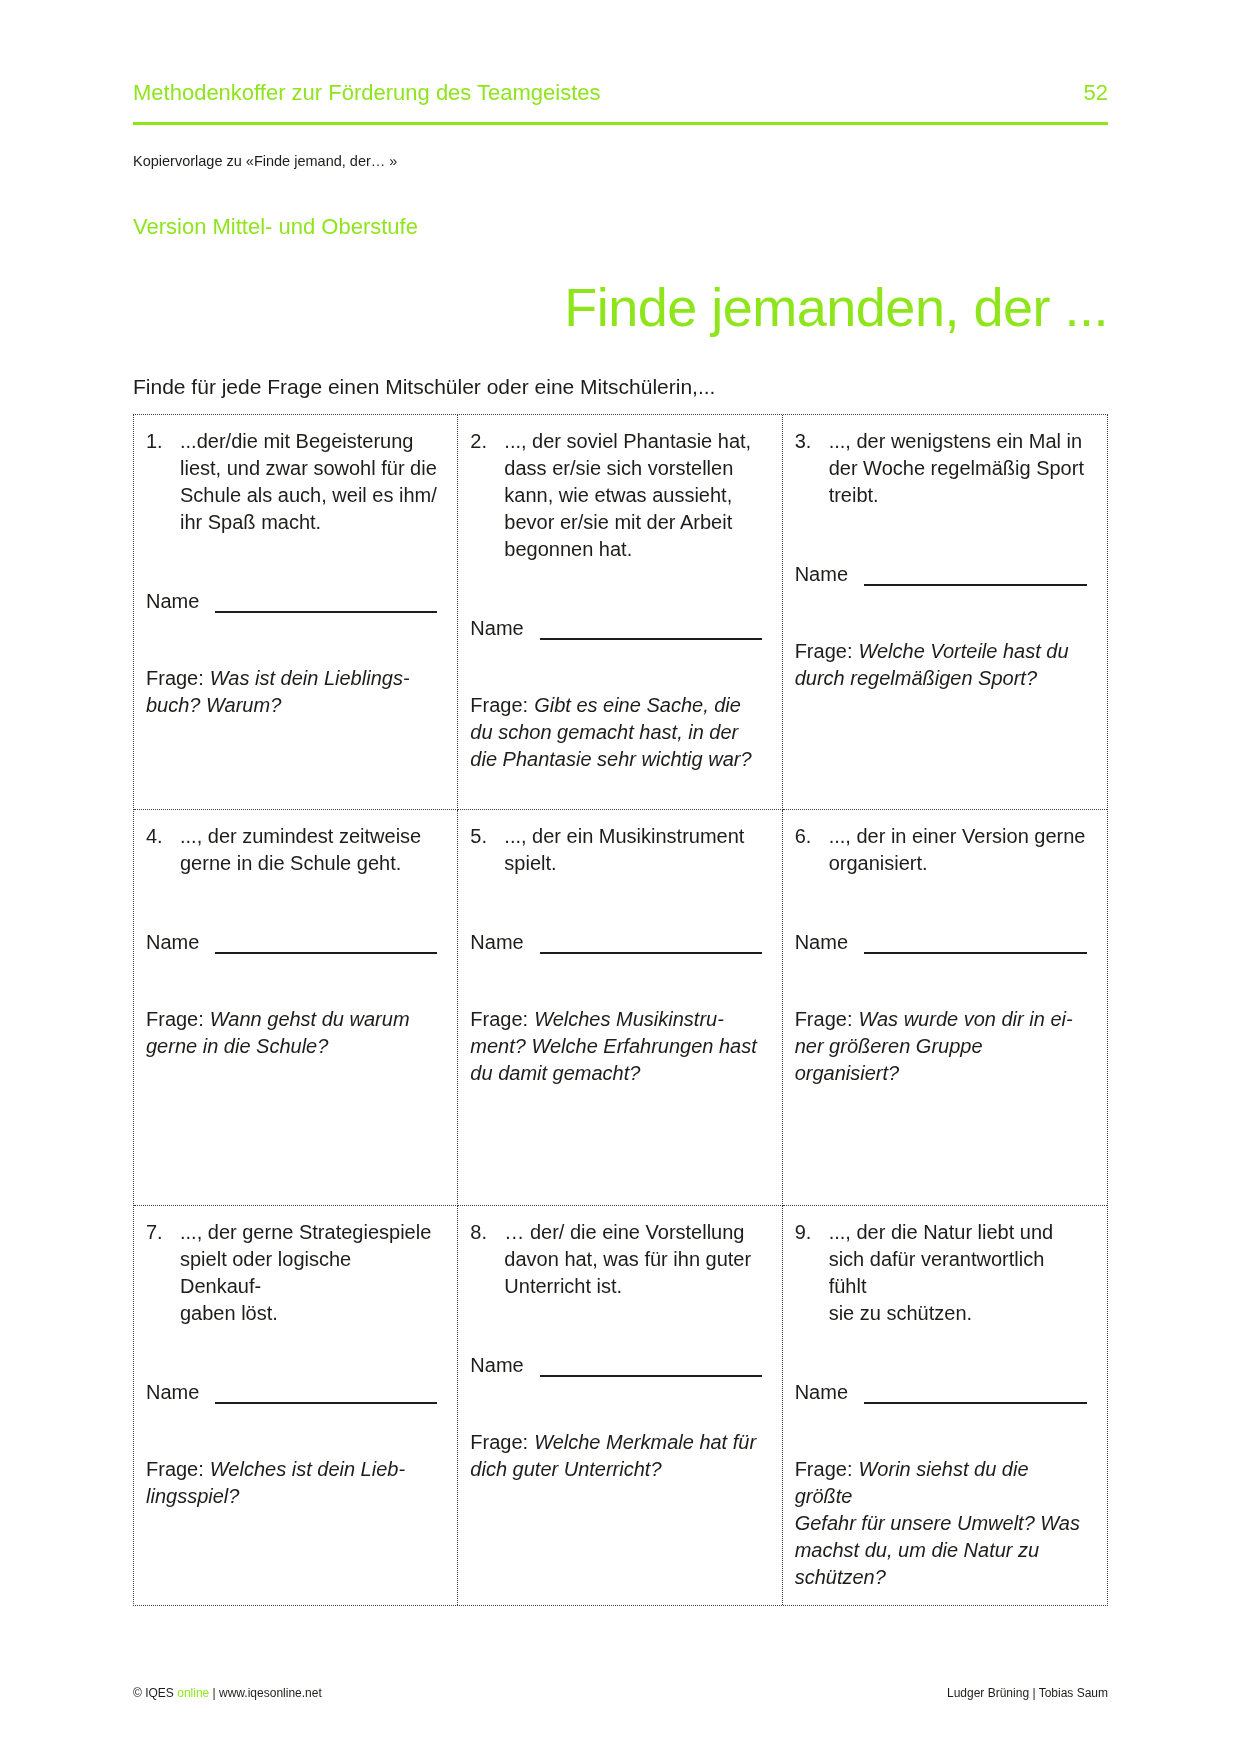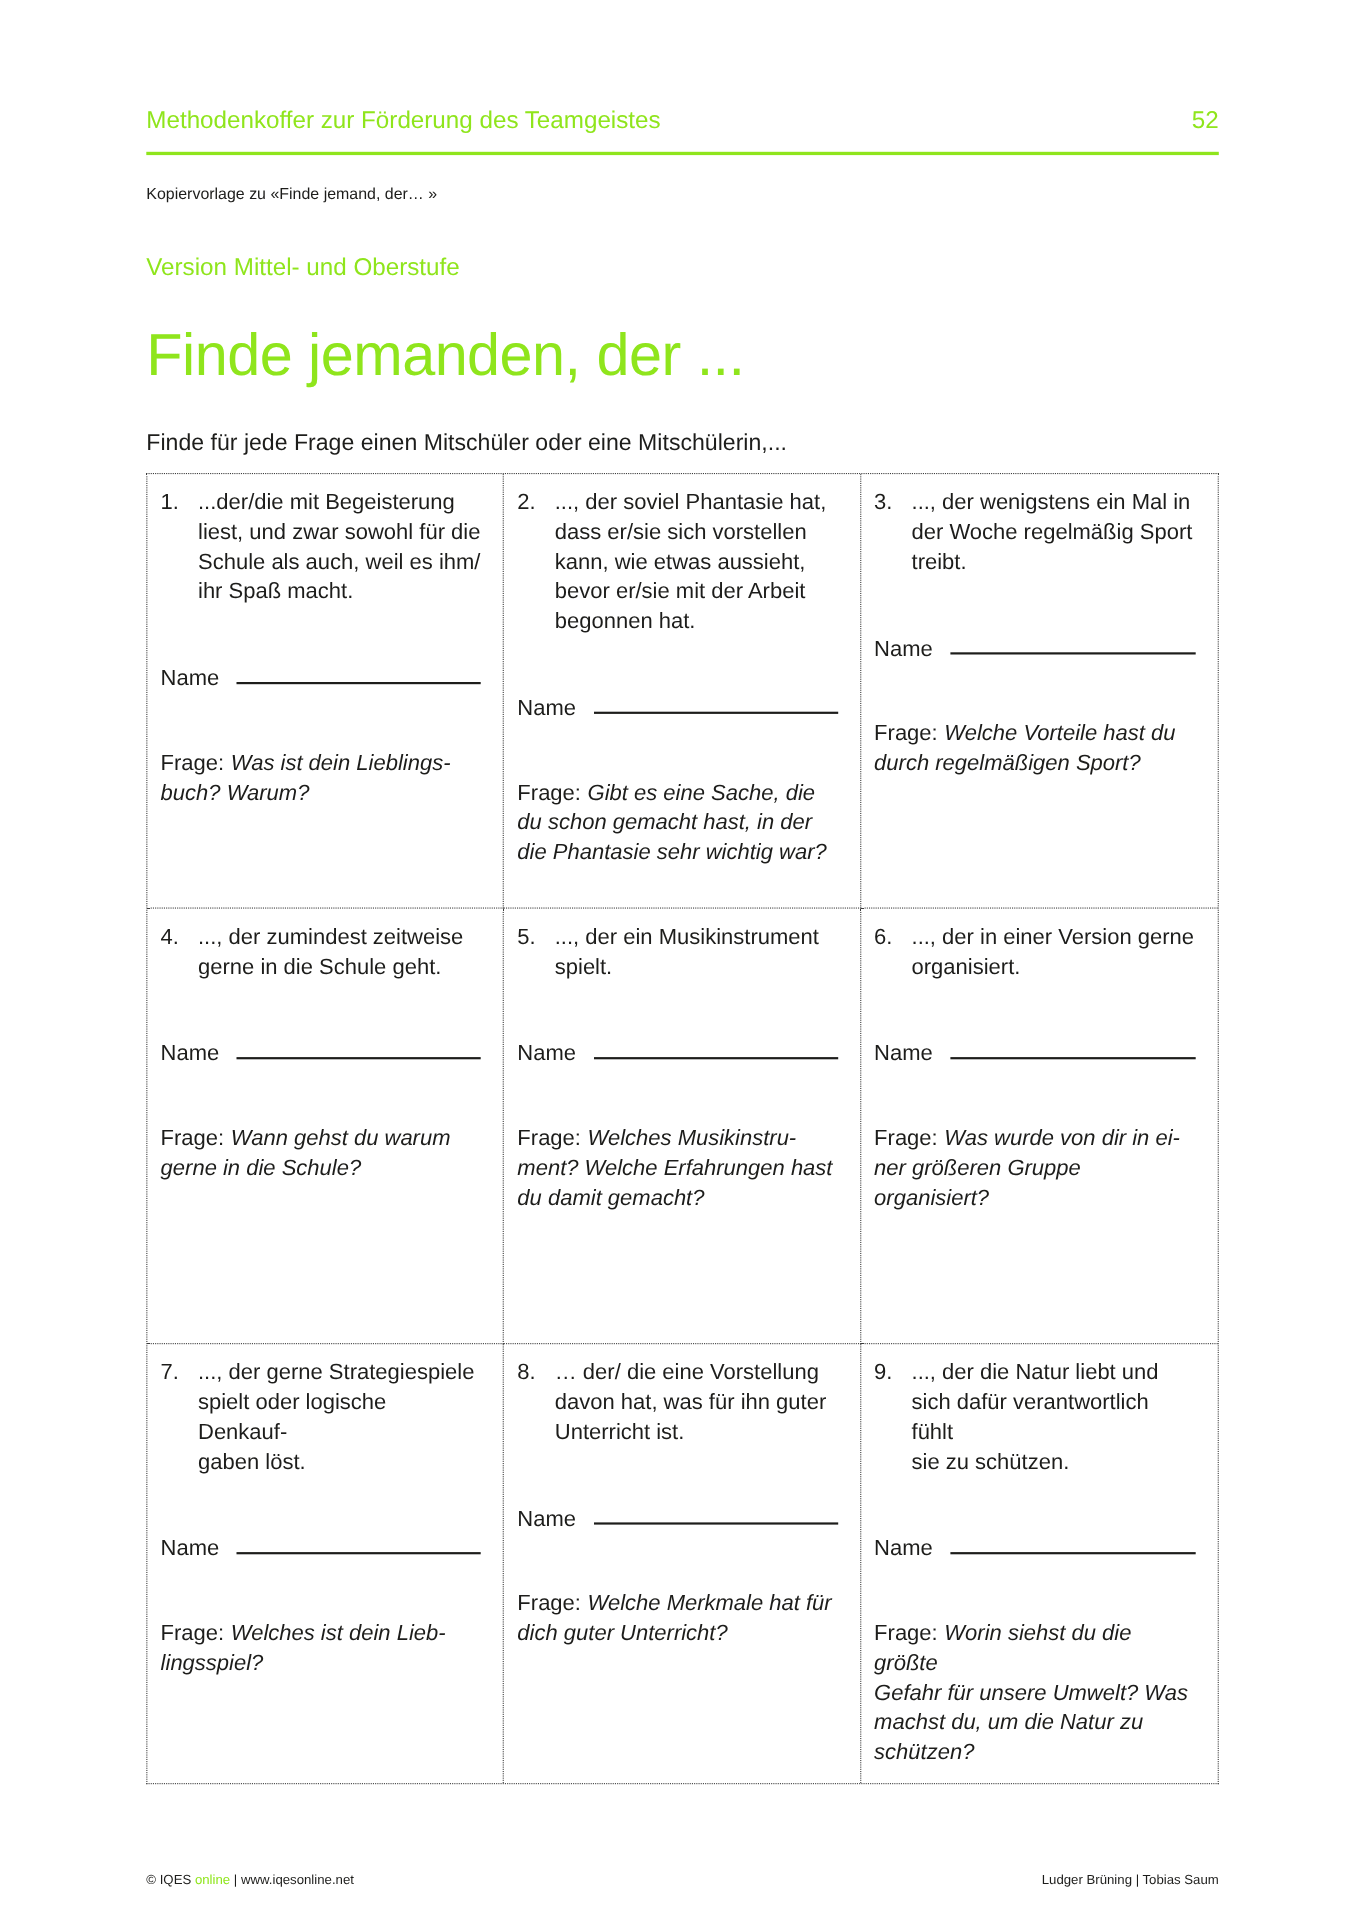--- a/index.html
+++ b/index.html
@@ -9,39 +9,40 @@
   }
   * { box-sizing: border-box; }
   html, body { margin: 0; padding: 0; }
   body {
     width: 1240px; height: 1754px;
     background: #ffffff;
     font-family: "Liberation Sans", sans-serif;
     color: var(--text);
     position: relative;
   }
-  .content { position: absolute; left: 133px; right: 132px; top: 16px; }
+  .content { position: absolute; left: 133px; right: 132px; top: 0; }
 
   .doc-header {
     margin-top: 80px;
     display: flex; justify-content: space-between; align-items: baseline;
     color: var(--accent);
     font-size: 22px; line-height: 26px;
   }
   .green-rule {
     margin-top: 16px;
     height: 3px;
     background: var(--accent);
   }
   .kopiervorlage { margin-top: 28px; font-size: 14.5px; line-height: 17px; color: var(--text); }
   .version { margin-top: 44px; font-size: 22px; line-height: 26px; color: var(--accent); }
   .big-title {
     font-size: 54px; line-height: 62px;
     font-weight: 300; letter-spacing: -0.5px;
     color: var(--accent);
+    text-align: right;
   }
   .intro { margin-top: 30px; font-size: 21px; line-height: 25px; }
 
   .grid {
     margin-top: 15px;
     display: grid;
     grid-template-columns: 1fr 1fr 1fr;
     grid-template-rows: 395px 396px 399px;
     border: 1px dotted var(--border_dots);
   }
@@ -52,21 +53,21 @@
     font-size: 20px; line-height: 27px;
     overflow: hidden;
   }
   .cell:nth-child(3n) { border-right: none; }
   .cell:nth-child(n+7) { border-bottom: none; }
 
   .item { margin: 0; display: flex; }
   .num { width: 34px; flex: none; }
   .txt { white-space: pre-line; flex: 1; }
 
-  .name-row { display: flex; align-items: center; margin-top: 52px; }
+  .name-row { display: flex; align-items: flex-end; margin-top: 52px; }
   .name-line {
     flex: 1; margin-left: 16px; margin-bottom: 2px;
     border-bottom: 2px solid var(--text);
     height: 10px;
   }
 
   .frage { margin: 50px 0 0; white-space: pre-line; }
   .frage-label { margin-right: 0.3em; font-style: normal; }
   .frage-body { font-style: italic; }
 

